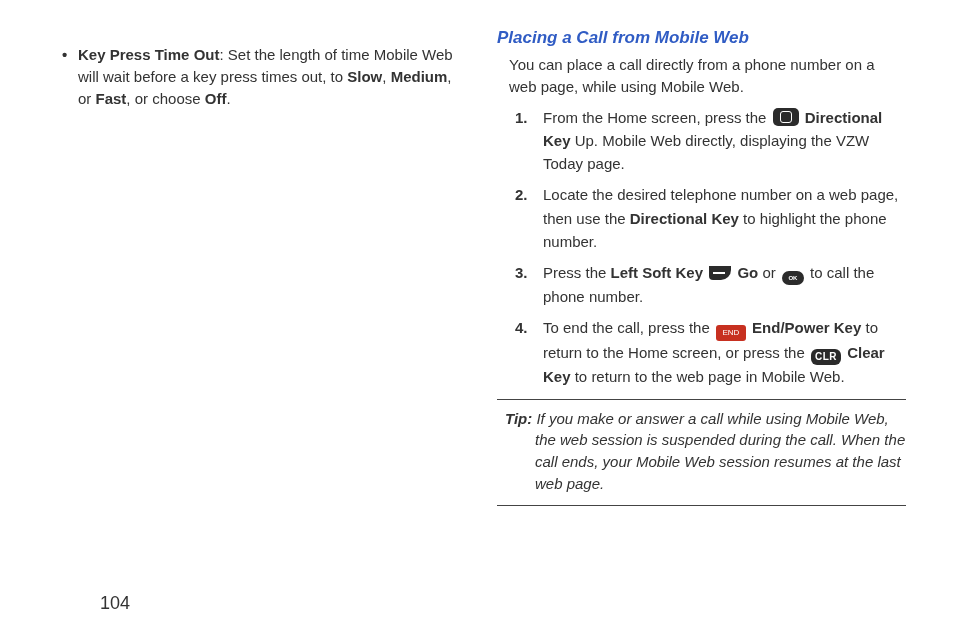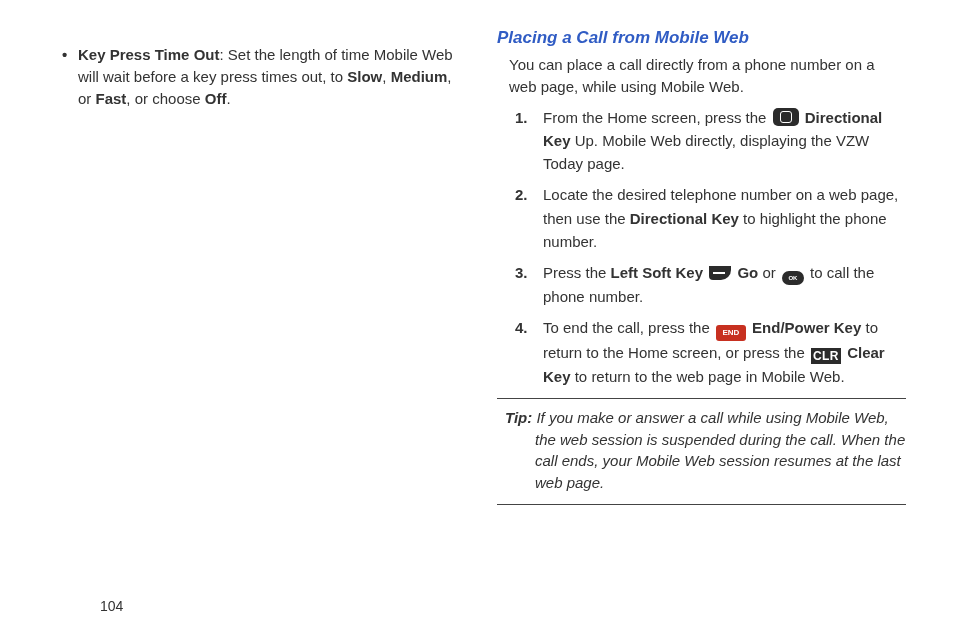--- a/index.html
+++ b/index.html
@@ -78,21 +78,21 @@
       line-height: 1.45;
       padding-left: 38px;
       text-indent: -30px;
       margin-left: 0;
       font-style: italic;
     }
     .page-num {
       position: absolute;
       bottom: 22px;
       left: 100px;
-      font-size: 14px;
+      font-size: 18px;
     }
     .icon-dirkey {
       display: inline-block;
       width: 26px; height: 18px;
       background: #2b2b2b;
       border-radius: 5px;
       vertical-align: -3px;
       position: relative;
       margin: 0 2px;
     }
@@ -134,34 +134,34 @@
       margin: 0 2px;
     }
     .icon-end {
       display: inline-block;
       width: 30px; height: 16px;
       background: #c73020;
       border-radius: 3px;
       vertical-align: -2px;
       color: #fff;
       font-size: 8px;
-      font-weight: bold;
+      font-weight: normal;
       text-align: center;
       line-height: 16px;
       position: relative;
       margin: 0 2px;
     }
     .icon-clr {
       display: inline-block;
       width: 30px; height: 16px;
       background: #2b2b2b;
-      border-radius: 0;
+      border-radius: 6px;
       vertical-align: -2px;
       color: #fff;
-      font-size: 12px;
+      font-size: 10px;
       font-weight: bold;
       text-align: center;
       line-height: 16px;
       letter-spacing: 0.5px;
       margin: 0 2px;
     }
   </style>
 </head>
 <body>
 

